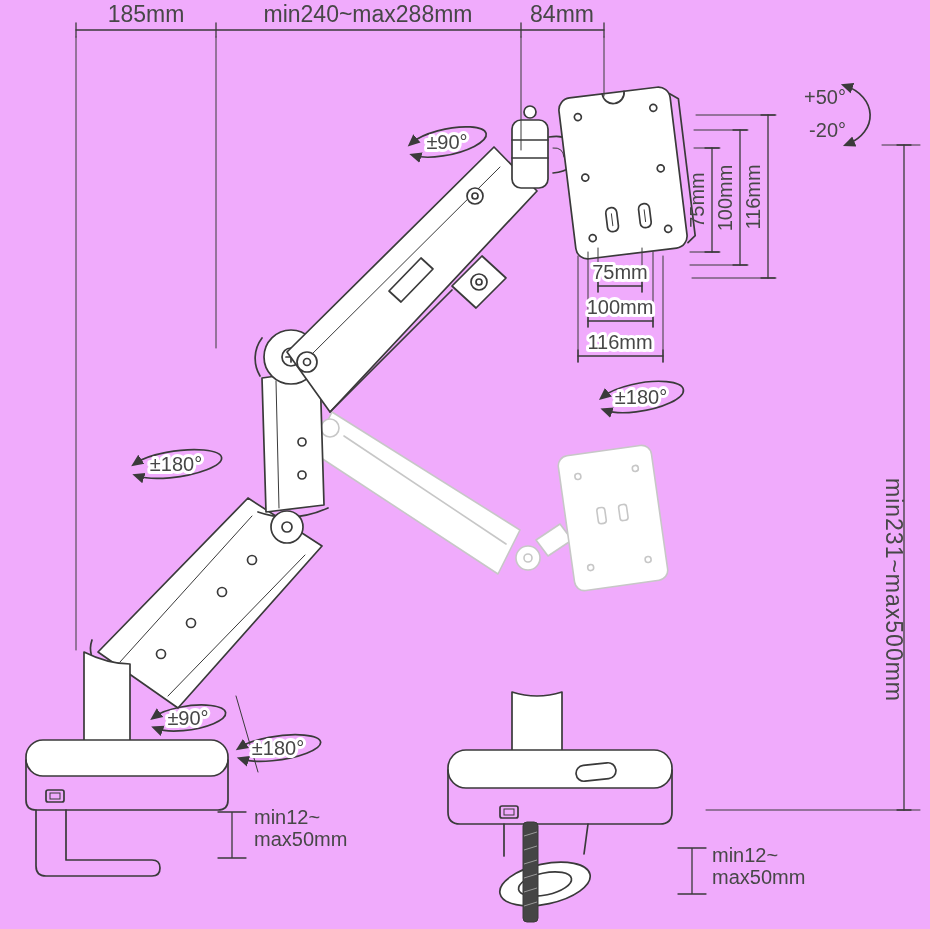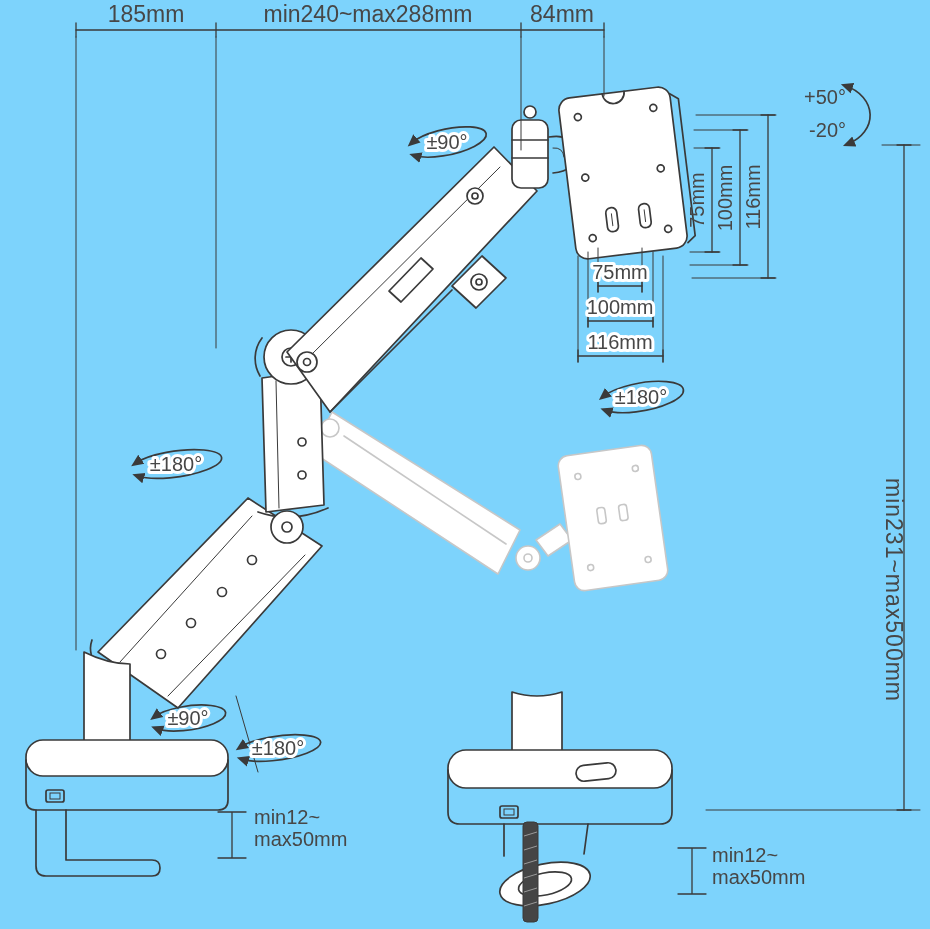--- a/index.html
+++ b/index.html
@@ -1,16 +1,16 @@
 <!DOCTYPE html>
 <html><head>
 <meta charset="utf-8">
 <style>
   html,body { margin:0; padding:0; background:#ffffff; }
-  #stage { position:relative; width:930px; height:929px; background:#7dd3fc; overflow:hidden;text-align:center; }
+  #stage { position:relative; width:930px; height:929px; background:#f0abfc; overflow:hidden;text-align:center; }
   svg { display:block; }
 
   .ln  { fill:none; stroke:#3a3a3a; stroke-width:1.7; stroke-linecap:round; stroke-linejoin:round; }
   .lnf { fill:#ffffff; stroke:#3a3a3a; stroke-width:1.7; stroke-linejoin:round; }
   .thin{ fill:none; stroke:#3a3a3a; stroke-width:1;   stroke-linecap:round; }
   .dim { fill:none; stroke:#3a3a3a; stroke-width:1.3; stroke-linecap:round; }
   .gh  { fill:none; stroke:#c7c7c7; stroke-width:1.6; stroke-linecap:round; stroke-linejoin:round; }
   .ghf { fill:#ffffff; stroke:#c7c7c7; stroke-width:1.6; stroke-linejoin:round; }
   .rod { fill:#454545; stroke:#3a3a3a; stroke-width:1; }
   .thr { fill:none; stroke:#9a9a9a; stroke-width:1; }

